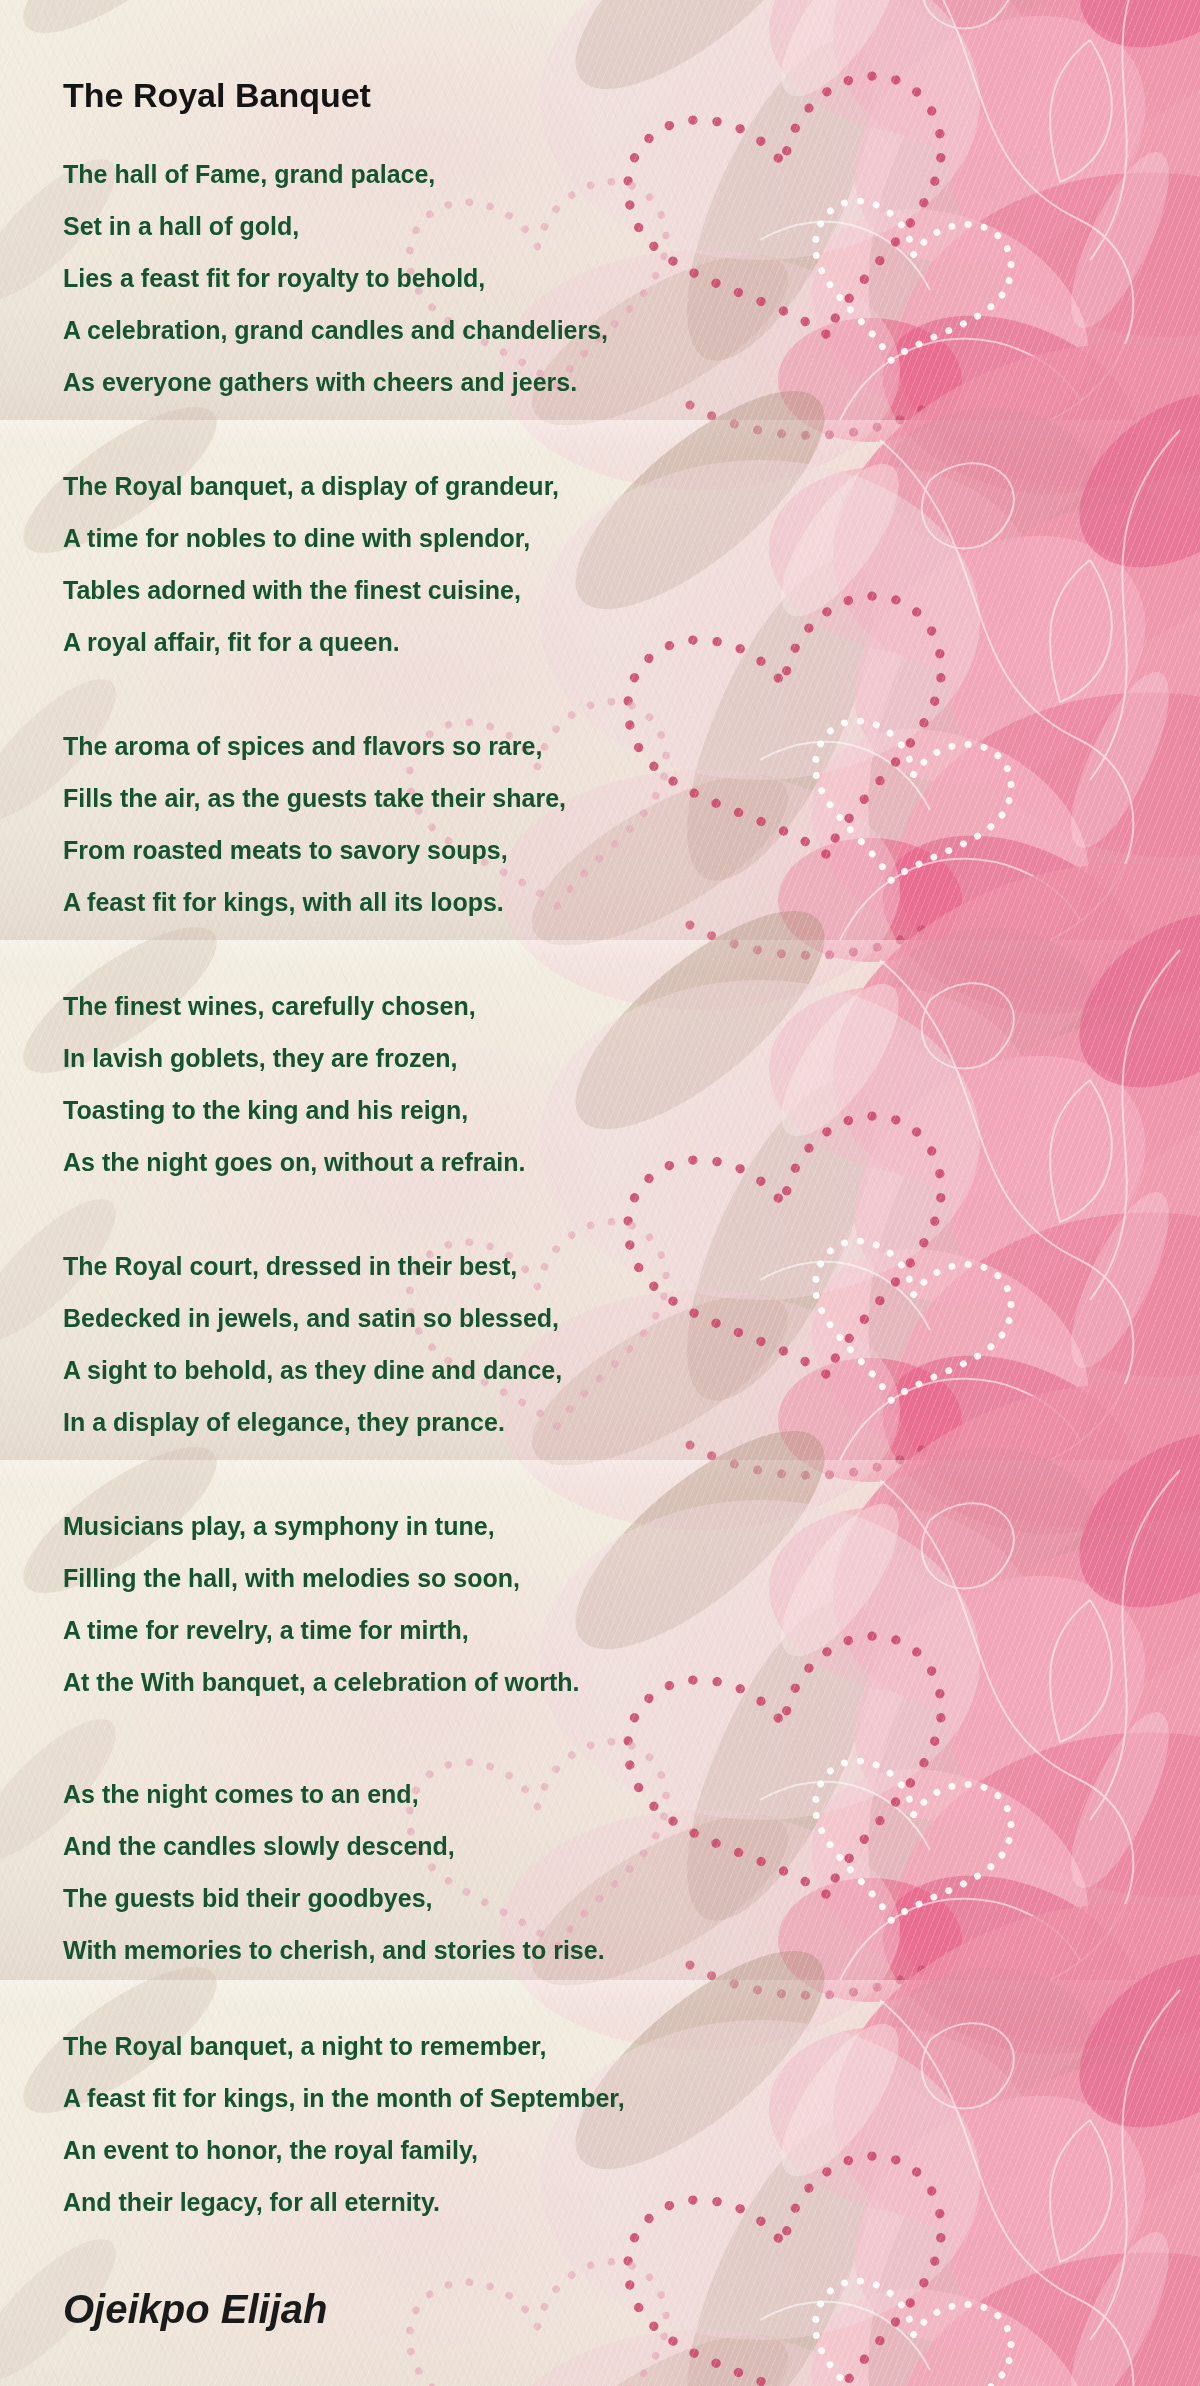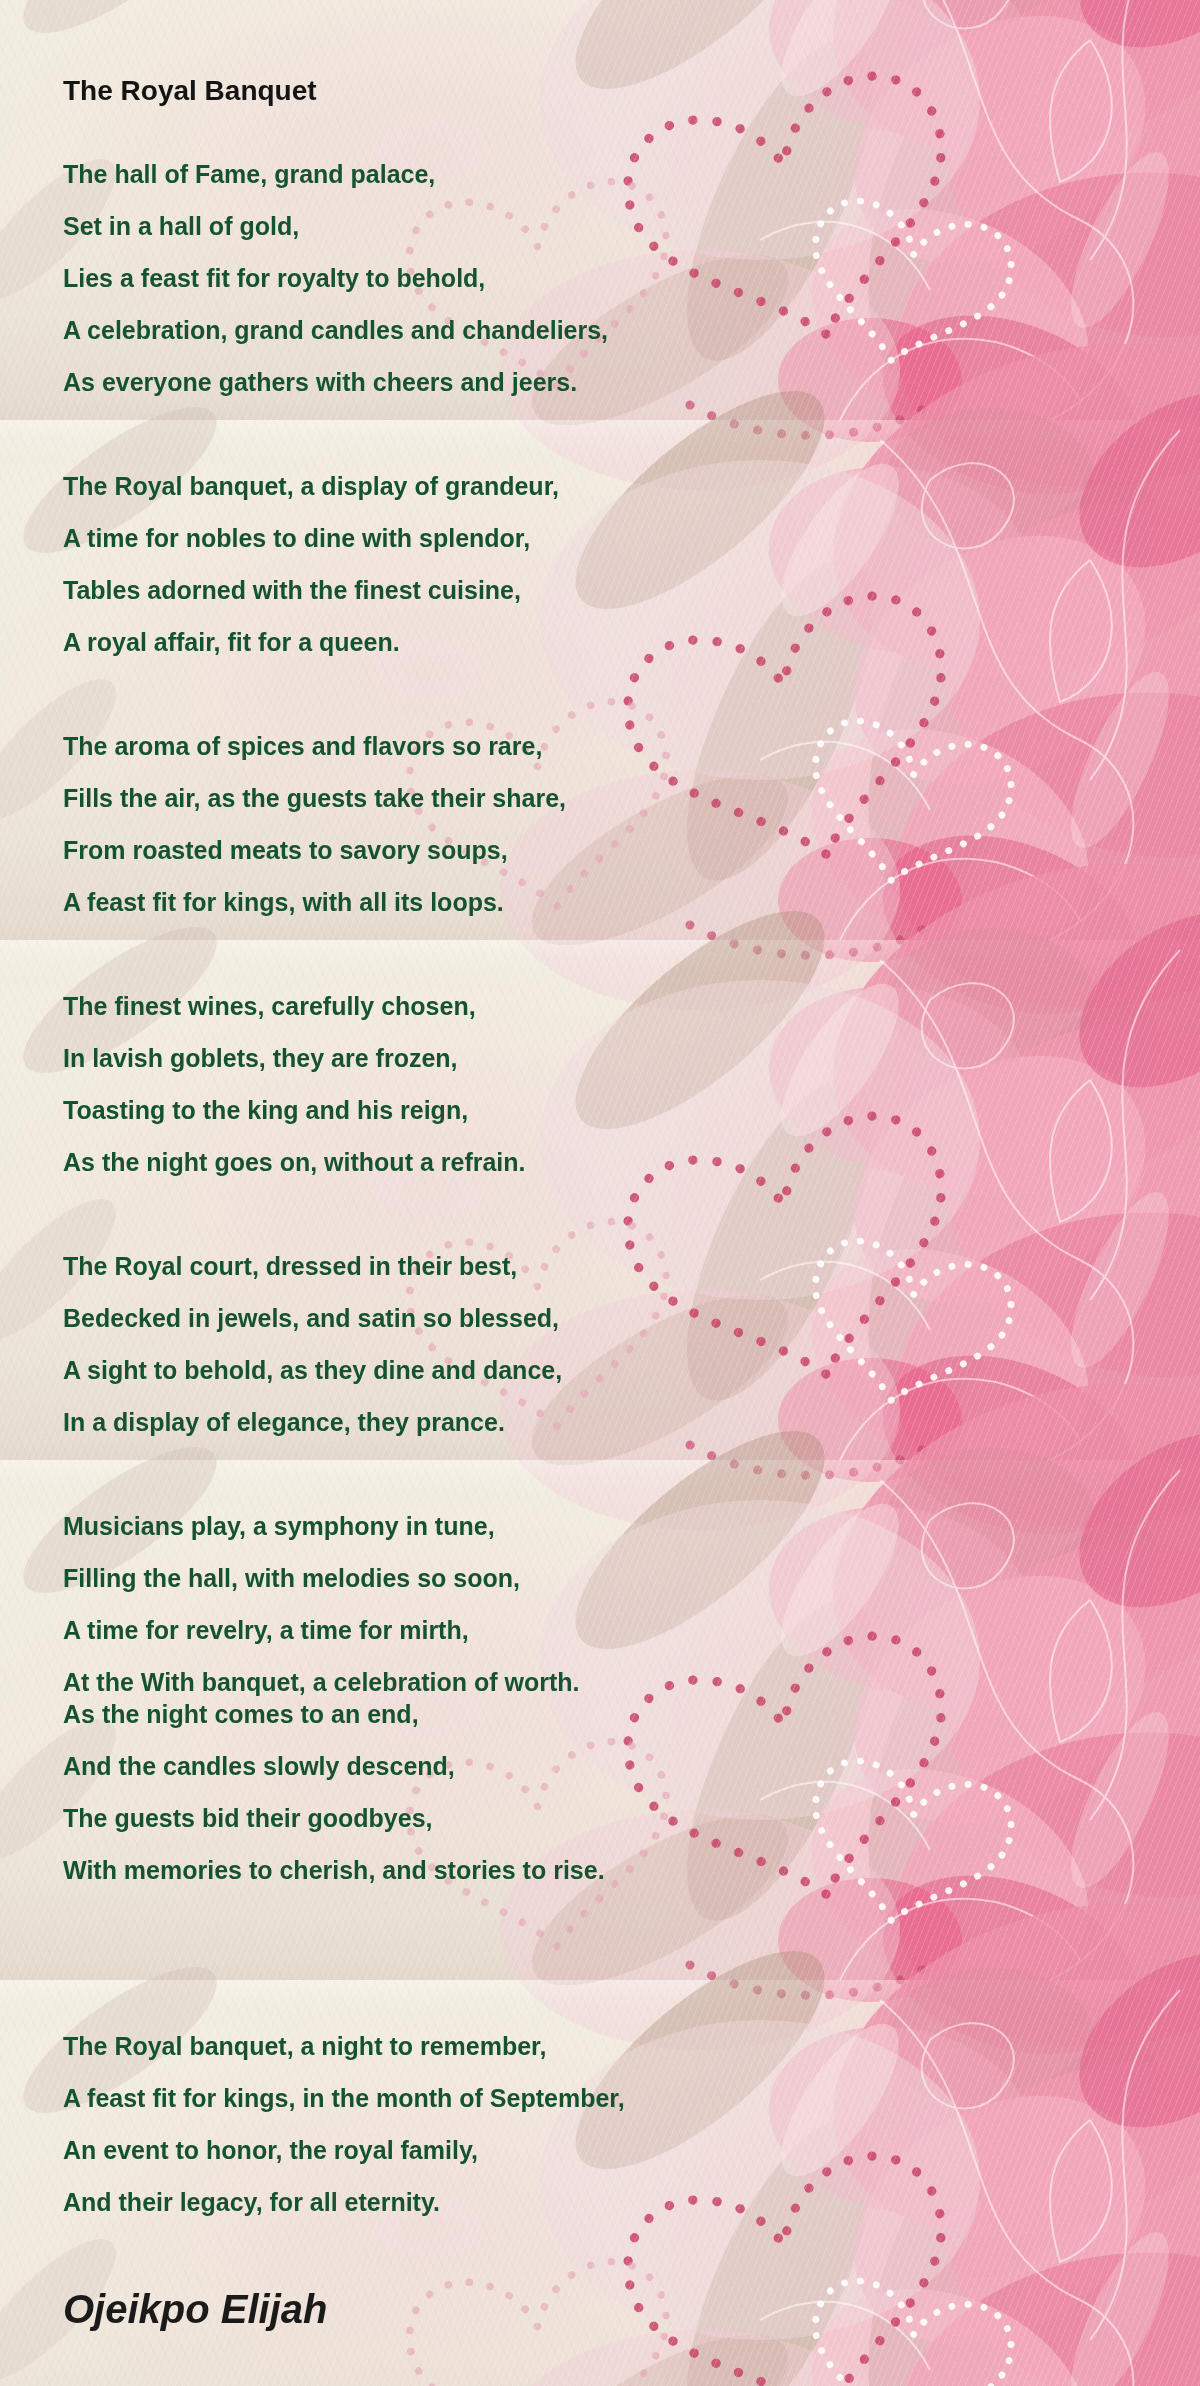--- a/index.html
+++ b/index.html
@@ -12,21 +12,21 @@
   svg.bg { position: absolute; top: 0; left: 0; display: block; }
   .texture {
     position: absolute; inset: 0; z-index: 2; pointer-events: none;
     background:
       repeating-linear-gradient(112deg, rgba(255,255,255,0.16) 0px, rgba(255,255,255,0.16) 1px, rgba(0,0,0,0) 1px, rgba(0,0,0,0) 6px),
       repeating-linear-gradient(64deg, rgba(166,142,128,0.05) 0px, rgba(166,142,128,0.05) 1px, rgba(0,0,0,0) 1px, rgba(0,0,0,0) 9px);
   }
   .content { position: absolute; inset: 0; z-index: 3; }
   .poem-title {
     position: absolute; left: 63px; top: 52px;
-    font-size: 28px; line-height: 40px; font-weight: 700;
+    font-size: 34px; line-height: 40px; font-weight: 700;
     color: #141414; white-space: nowrap;
   }
   .stanza {
     position: absolute; left: 63px; width: 880px;
     font-size: 25px; line-height: 52px; font-weight: 700;
     color: #14532d;
   }
   .stanza p { margin: 0; white-space: nowrap; }
   .signature {
     position: absolute; left: 63px; top: 2285px;
@@ -154,21 +154,21 @@
     <p>In a display of elegance, they prance.</p>
   </div>
 
   <div class="stanza" style="top:1500px">
     <p>Musicians play, a symphony in tune,</p>
     <p>Filling the hall, with melodies so soon,</p>
     <p>A time for revelry, a time for mirth,</p>
     <p>At the With banquet, a celebration of worth.</p>
   </div>
 
-  <div class="stanza" style="top:1688px">
+  <div class="stanza" style="top:1768px">
     <p>As the night comes to an end,</p>
     <p>And the candles slowly descend,</p>
     <p>The guests bid their goodbyes,</p>
     <p>With memories to cherish, and stories to rise.</p>
   </div>
 
   <div class="stanza" style="top:2020px">
     <p>The Royal banquet, a night to remember,</p>
     <p>A feast fit for kings, in the month of September,</p>
     <p>An event to honor, the royal family,</p>

